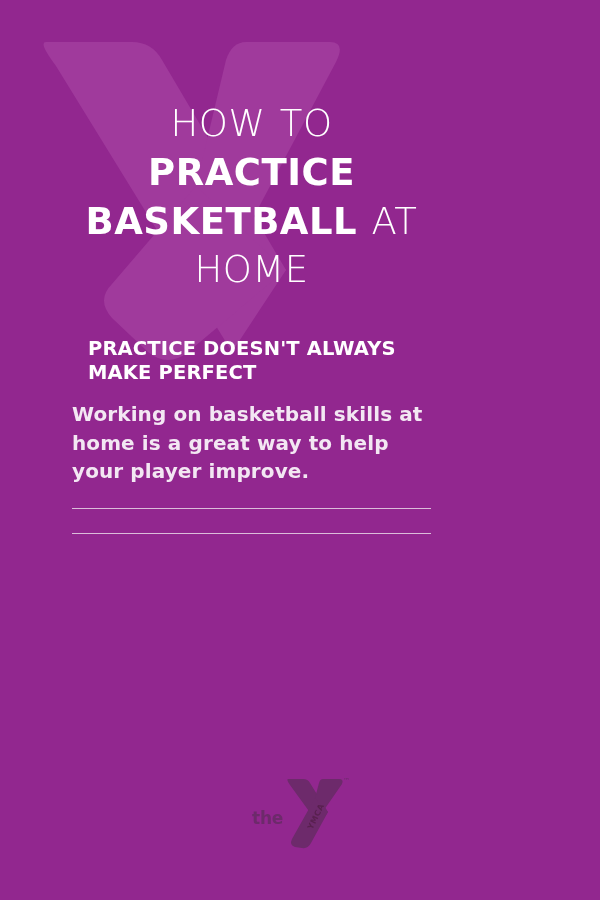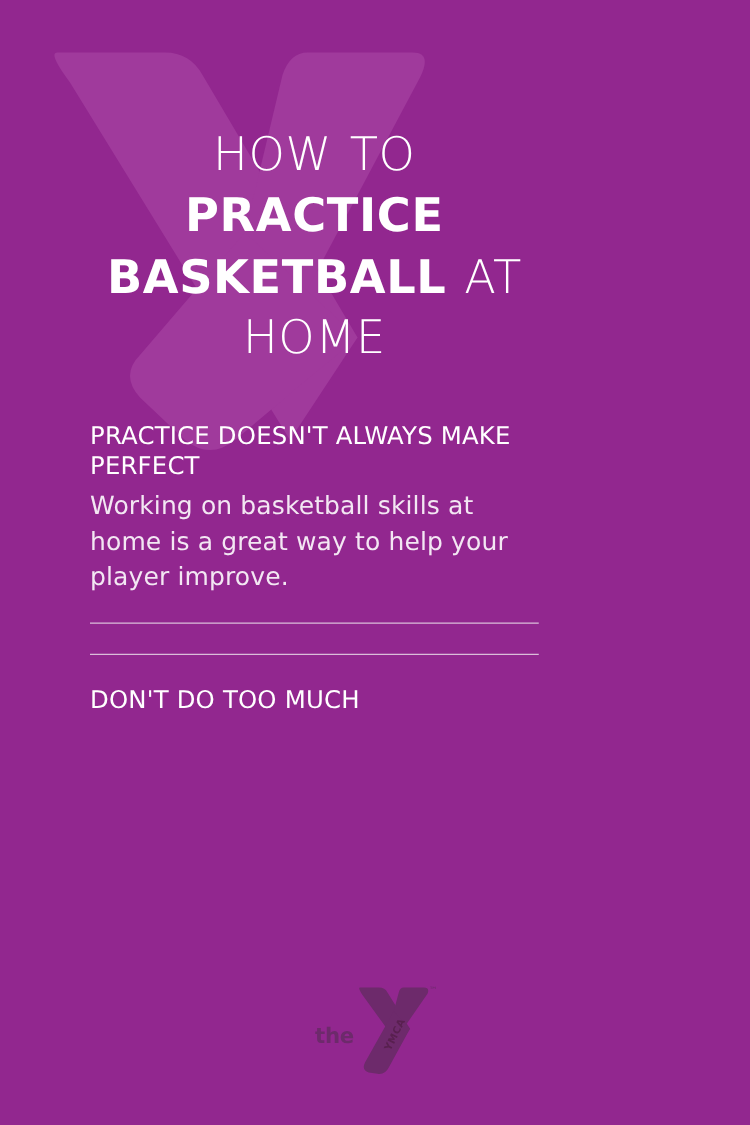--- a/index.html
+++ b/index.html
@@ -55,33 +55,33 @@
 
   .sections {
     margin-top: 42px;
   }
 
   .section {
     position: relative;
   }
 
   .section-heading {
-    margin: 0;
+    margin: 16px;
     color: #FFFFFF;
     font-size: 19.5px;
-    font-weight: 400;
+    font-weight: 700;
     letter-spacing: 0.15px;
     line-height: 1.2;
   }
 
   .section-body {
     margin: 6px 0 0 0;
     color: #F3E7F3;
     font-size: 20px;
-    font-weight: 400;
+    font-weight: 700;
     line-height: 1.43;
     letter-spacing: 0.1px;
   }
 
   .divider {
     height: 1px;
     background: #E8D8E8;
     opacity: 0.85;
     margin: 22px 0 24px 0;
     border: 0;
@@ -90,24 +90,24 @@
   
   .section.s1 { margin-bottom: 0; }
   .section.s2 .section-body { margin-top: 8px; }
   .section.s3 .section-body { margin-top: 6px; }
 
   
   .logo {
     position: absolute;
     left: 0;
     right: 0;
-    bottom: 32px;
+    bottom: 49px;
     height: 80px;
     display: flex;
-    align-items: flex-start;
+    align-items: flex-end;
     justify-content: center;
     z-index: 3;
   }
   .logo-inner {
     position: relative;
     width: 96px;
     height: 74px;
   }
   .logo-the {
     position: absolute;
@@ -188,21 +188,20 @@
         <h2 class="section-heading">PRACTICE DOESN'T ALWAYS MAKE PERFECT</h2>
         <p class="section-body">Working on basketball skills at home is a great way to help your player improve.</p>
       </div>
 
       <hr class="divider">
 
 
       <hr class="divider">
 
       <div class="section s3">
-        <h2 class="section-heading">DON'T DO TOO MUCH</h2>
       </div>
 
     </div>
   </div>
 
   <div class="logo">
     <div class="logo-inner">
       <span class="logo-the">the</span>
       <svg class="logo-mark" width="62" height="74" viewBox="0 0 62 74" xmlns="http://www.w3.org/2000/svg" aria-hidden="true">
         <g fill="#6D2A6B">

